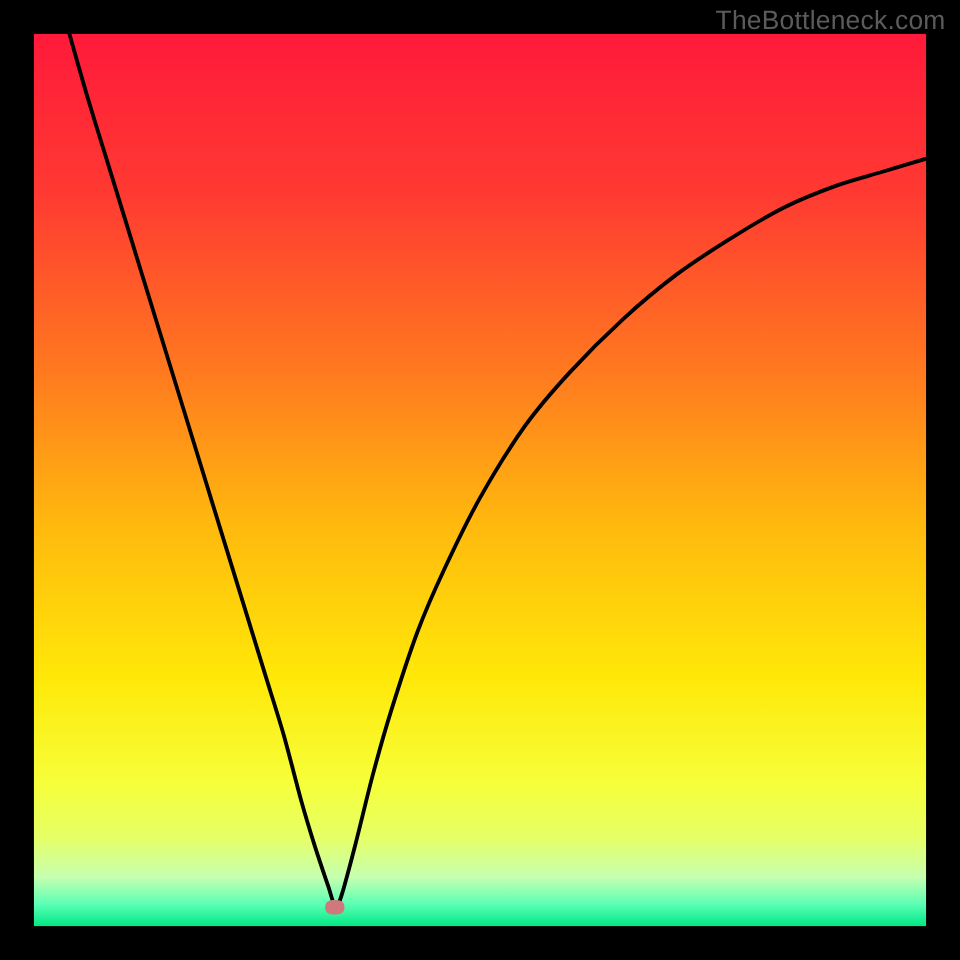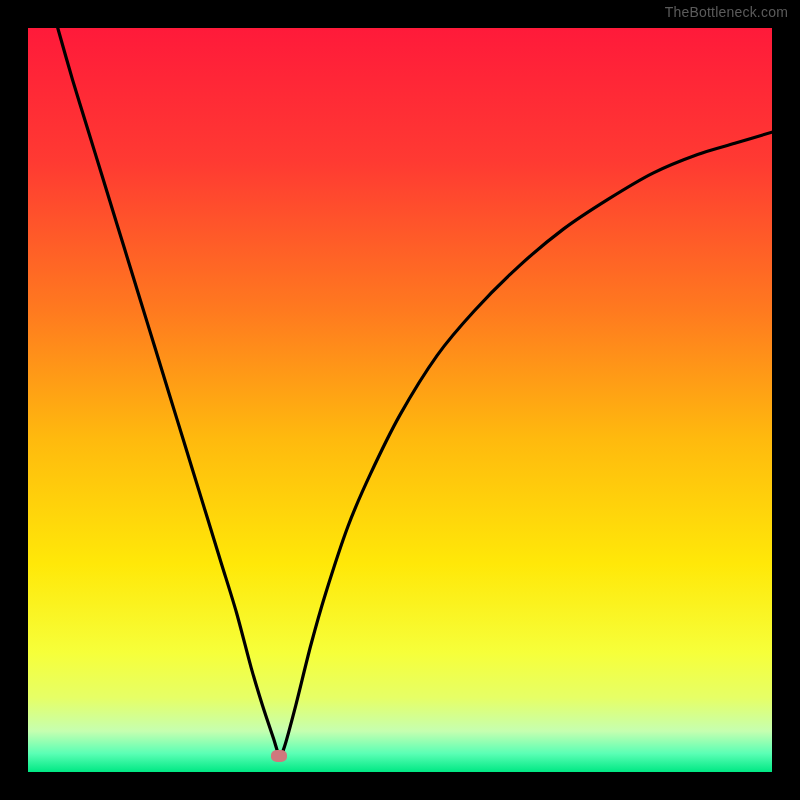--- a/index.html
+++ b/index.html
@@ -15,21 +15,21 @@
     position: relative;
     width: 800px;
     height: 800px;
     background: #000;
   }
   .watermark {
     position: absolute;
     top: 4px;
     right: 12px;
     color: #5b5b5b;
-    font-size: 14px;
+    font-size: 22px;
     font-weight: 500;
     letter-spacing: 0.2px;
     user-select: none;
   }
   .plot-area {
     position: absolute;
     left: 28px;
     top: 28px;
     width: 744px;
     height: 744px;

